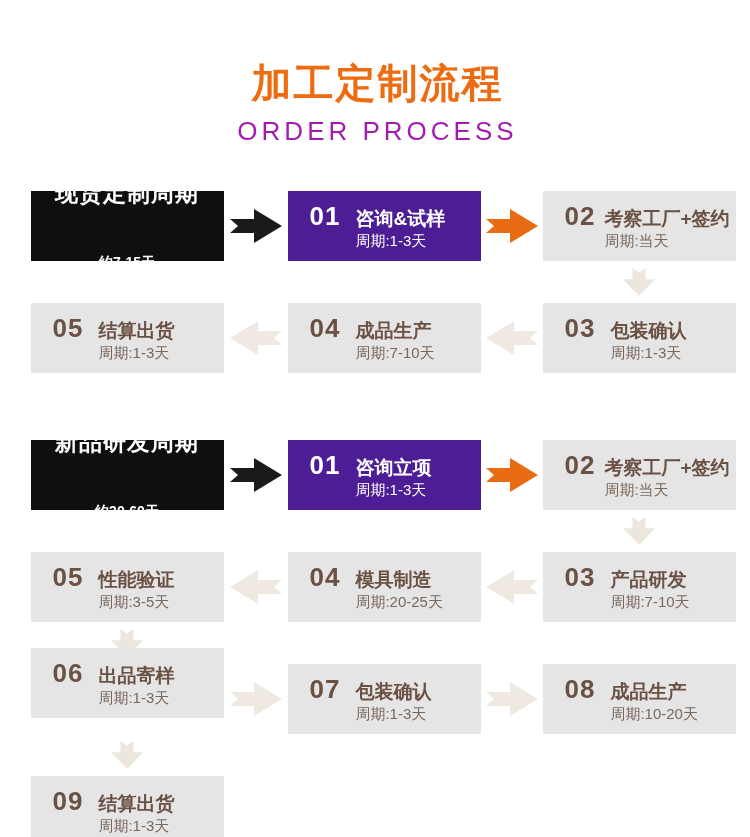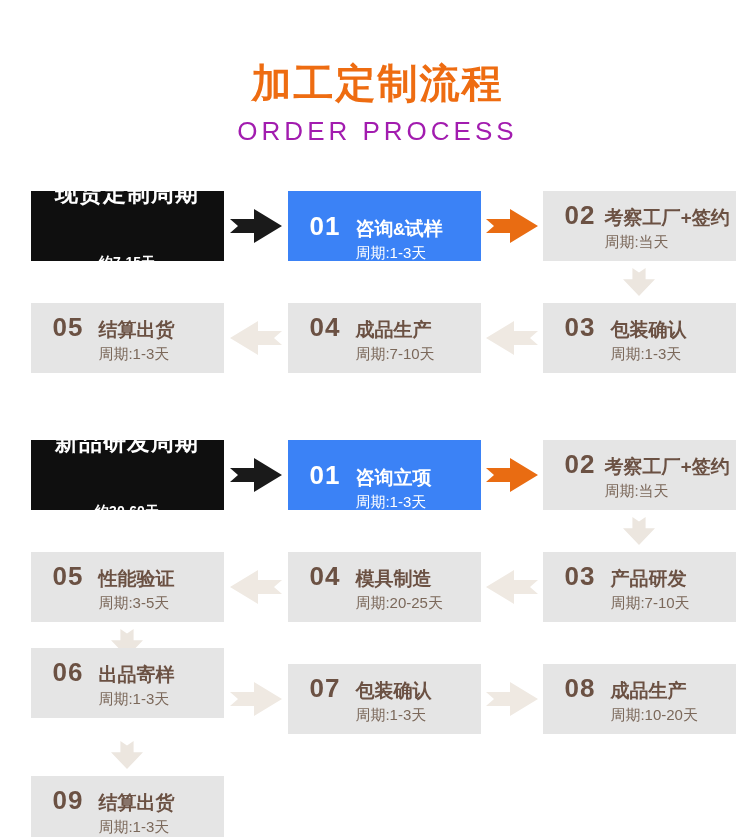--- a/index.html
+++ b/index.html
@@ -19,23 +19,23 @@
   }
   .card {
     position:absolute; width:193px; height:70px; background:#e5e5e5;
     display:flex; align-items:center;
   }
   .card .inner { display:flex; align-items:baseline; padding-left:22px; }
   .card .num {
     font-size:26px; font-weight:bold; color:#6b5143;
     margin-right:15px; letter-spacing:1px; line-height:26px;
   }
-  .card .t { font-size:19px; font-weight:bold; color:#6b5143; line-height:23px; white-space:nowrap;font-family:Liberation Mono, monospace; }
+  .card .t { font-size:19px; font-weight:bold; color:#6b5143; line-height:23px; white-space:nowrap; }
   .card .s { font-size:15px; color:#7b685a; line-height:17px; margin-top:2px; }
-  .card.orange { background:#3b82f6;align-items:flex-end; }
+  .card.orange { background:#4c1d95; }
   .card.orange .num, .card.orange .t { color:#ffffff; }
   .card.orange .s { color:#ffffff; }
   .card.wide .num { margin-right:9px; }
   .label-card {
     position:absolute; width:193px; height:70px; background:#0f0f0f;
     display:flex; flex-direction:column; justify-content:center; align-items:center;gap:44px;
   }
   .label-card .lt { font-size:23px; font-weight:bold; color:#ffffff; line-height:28px; letter-spacing:1px; }
   .label-card .ls { font-size:14px; font-weight:bold; color:#ffffff; line-height:23px; }
   .arrow { position:absolute; line-height:0; }

